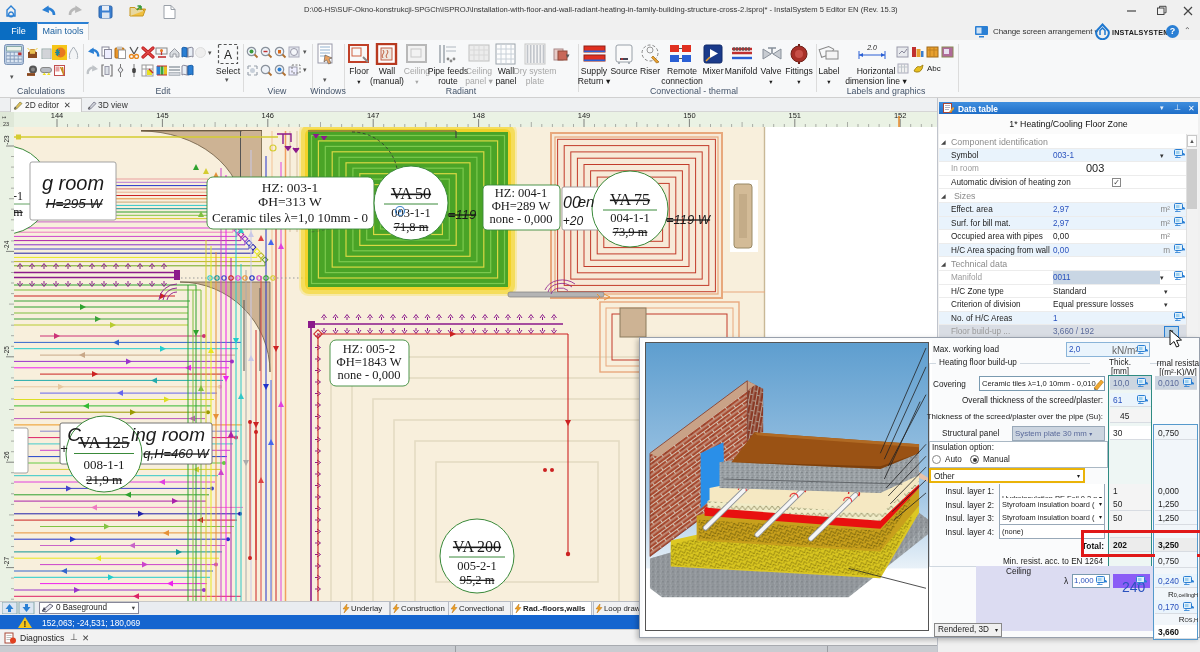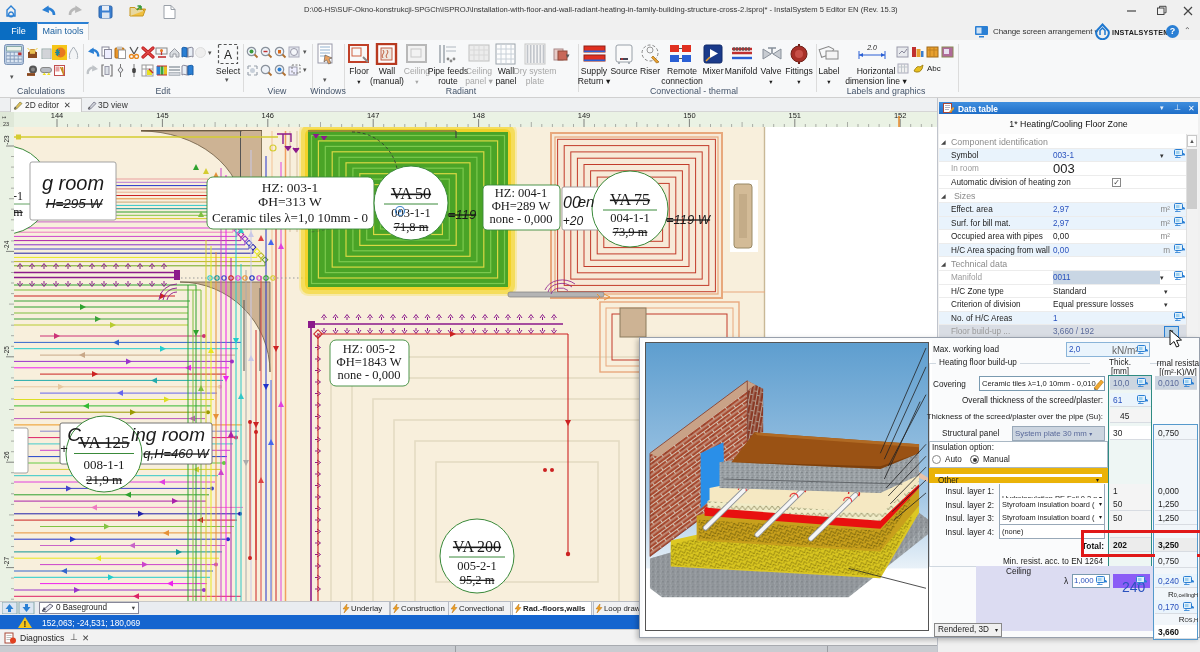--- a/index.html
+++ b/index.html
@@ -1112,21 +1112,21 @@
 <div class="a" style="left:1160px;top:148.6px;font-size:7px;color:#333;line-height:13.6px">▾</div>
 <div class="a" style="left:1174px;top:148.6px;line-height:13px">
     <svg width="11" height="9" viewBox="0 0 11 9" style="vertical-align:-1px">
       <rect x="0.5" y="0.5" width="8" height="6" rx="1" fill="#dff0fa" stroke="#2a7fd4"></rect>
       <rect x="2" y="2" width="3.5" height="3" fill="#9ecfee"></rect>
       <path d="M3 7 v1.5 m-2 0 h5.5 M9.5 4 l1.5 2 h-3Z" stroke="#2a7fd4" fill="#2a7fd4" stroke-width=".8"></path>
     </svg>
   </div>
 <div class="a" style="left:939px;top:162.2px;width:247px;height:13.6px;border-bottom:1px solid #ececec;background:#fff"></div>
 <div class="a" style="left:951px;top:162.2px;font-size:8.2px;line-height:13.6px;color:#9a9a9a">In room</div>
-<div class="a" style="left:1053px;top:162.2px;width:107px;height:13px;font-size:13px;line-height:13.6px;color:#222;">003</div>
+<div class="a" style="left:1086px;top:162.2px;width:107px;height:13px;font-size:11px;line-height:13.6px;color:#222;">003</div>
 <div class="a" style="left:939px;top:175.8px;width:247px;height:13.6px;border-bottom:1px solid #ececec;font-size:8.2px;line-height:13.6px;padding-left:12px;background:#fff;color:#222">Automatic division of heating zon</div>
 <div class="a" style="left:1112px;top:177.8px;width:9px;height:9px;border:1px solid #888;background:#fff;font-size:8px;line-height:8px;color:#444;text-align:center">✓</div>
 <div class="a" style="left:939px;top:189.4px;width:247px;height:13.6px;border-bottom:1px solid #ececec;color:#8a8a8a;font-size:8.8px;line-height:14px;padding-left:15px;background:#fff">Sizes</div>
 <div class="a" style="left:941px;top:192.4px;font-size:6px;color:#444">◢</div>
 <div class="a" style="left:939px;top:203.0px;width:247px;height:13.6px;border-bottom:1px solid #ececec;background:#e9f3fc"></div>
 <div class="a" style="left:951px;top:203.0px;font-size:8.2px;line-height:13.6px;color:#222">Effect. area</div>
 <div class="a" style="left:1053px;top:203.0px;width:107px;height:13px;font-size:8.2px;line-height:13.6px;color:#2a52be;">2,97</div>
 <div class="a" style="left:1136px;top:203.0px;width:34px;text-align:right;font-size:8.2px;line-height:13.6px;color:#888">m²</div>
 <div class="a" style="left:1174px;top:203.0px;line-height:13px">
     <svg width="11" height="9" viewBox="0 0 11 9" style="vertical-align:-1px">
@@ -1343,21 +1343,21 @@
 <div class="a" style="left:372px;top:88px;width:93px;height:15px;background:#ccd5e0;border:1px solid #98a8b8;font-size:7.9px;line-height:13px;padding:0 2px;color:#5a6a9a;white-space:nowrap;overflow:hidden">System plate 30 mm <span style="font-size:6px">▾</span></div>
 <div class="a" style="left:470px;top:88px;width:41px;height:14px;background:#fff;border-bottom:1px solid #d8dce2;font-size:8.4px;font-weight:normal;line-height:14px;padding-left:3px;color:#222">30</div>
 <div class="a" style="left:515px;top:88px;width:42px;height:14px;background:#f2f6fa;border-bottom:1px solid #d8dce2;font-size:8.4px;font-weight:normal;line-height:14px;padding-left:3px;color:#222">0,750</div>
 <div class="a" style="left:289px;top:103px;width:179px;height:27px;background:#fff;border:1px solid #aab8c4"></div>
 <div class="a" style="left:292px;top:105px;font-size:8.2px;color:#1a1a1a;white-space:nowrap;">Insulation option:</div>
 <div class="a" style="left:292px;top:117px;width:9px;height:9px;border:1px solid #888;border-radius:50%;background:#fff"></div>
 <div class="a" style="left:305px;top:117px;font-size:8.2px;color:#1a1a1a;white-space:nowrap;">Auto</div>
 <div class="a" style="left:330px;top:117px;width:9px;height:9px;border:1px solid #555;border-radius:50%;background:#fff"></div>
 <div class="a" style="left:332.5px;top:119.5px;width:4px;height:4px;border-radius:50%;background:#333"></div>
 <div class="a" style="left:343px;top:117px;font-size:8.2px;color:#1a1a1a;white-space:nowrap;">Manual</div>
-<div class="a" style="left:289px;top:130px;width:179px;height:15px;background:#fff;border:6px solid #eab308;font-size:8.2px;line-height:13px;padding:0 3px">Other <span style="position:absolute;right:3px;font-size:6px">▾</span></div>
+<div class="a" style="left:289px;top:130px;width:156px;height:15px;background:#fff;border:2px solid #eab308;font-size:8.2px;line-height:13px;padding:0 3px">Other <span style="position:absolute;right:3px;font-size:6px">▾</span></div>
 <div class="a" style="right:205px;top:149px;font-size:8.2px;color:#1a1a1a;white-space:nowrap">Insul. layer 1:</div>
 <div class="a" style="left:359px;top:146px;width:106px;height:13.6px;background:#fff;border:1px solid #98a8b8;border-top:none;font-size:7.4px;line-height:13px;padding:8px 2px;white-space:nowrap;overflow:hidden">Hydroinsulation PE Foil 0.2 n<span style="position:absolute;right:2px;font-size:6px;background:#fff">▾</span></div>
 <div class="a" style="left:470px;top:146px;width:41px;height:14px;background:#f4f4f4;border-bottom:1px solid #d8dce2;font-size:8.4px;font-weight:normal;line-height:14px;padding-left:3px;color:#222">1</div>
 <div class="a" style="left:515px;top:146px;width:42px;height:14px;background:#f2f6fa;border-bottom:1px solid #d8dce2;font-size:8.4px;font-weight:normal;line-height:14px;padding-left:3px;color:#222">0,000</div>
 <div class="a" style="right:205px;top:163px;font-size:8.2px;color:#1a1a1a;white-space:nowrap">Insul. layer 2:</div>
 <div class="a" style="left:359px;top:160px;width:106px;height:13.6px;background:#fff;border:1px solid #98a8b8;border-top:none;font-size:7.4px;line-height:13px;padding:0 2px;white-space:nowrap;overflow:hidden">Styrofoam insulation board (<span style="position:absolute;right:2px;font-size:6px;background:#fff">▾</span></div>
 <div class="a" style="left:470px;top:159px;width:41px;height:14px;background:#f4f4f4;border-bottom:1px solid #d8dce2;font-size:8.4px;font-weight:normal;line-height:14px;padding-left:3px;color:#222">50</div>
 <div class="a" style="left:515px;top:159px;width:42px;height:14px;background:#f2f6fa;border-bottom:1px solid #d8dce2;font-size:8.4px;font-weight:normal;line-height:14px;padding-left:3px;color:#222">1,250</div>
 <div class="a" style="right:205px;top:176px;font-size:8.2px;color:#1a1a1a;white-space:nowrap">Insul. layer 3:</div>
 <div class="a" style="left:359px;top:173px;width:106px;height:13.6px;background:#fff;border:1px solid #98a8b8;border-top:none;font-size:7.4px;line-height:13px;padding:0 2px;white-space:nowrap;overflow:hidden">Styrofoam insulation board (<span style="position:absolute;right:2px;font-size:6px;background:#fff">▾</span></div>

